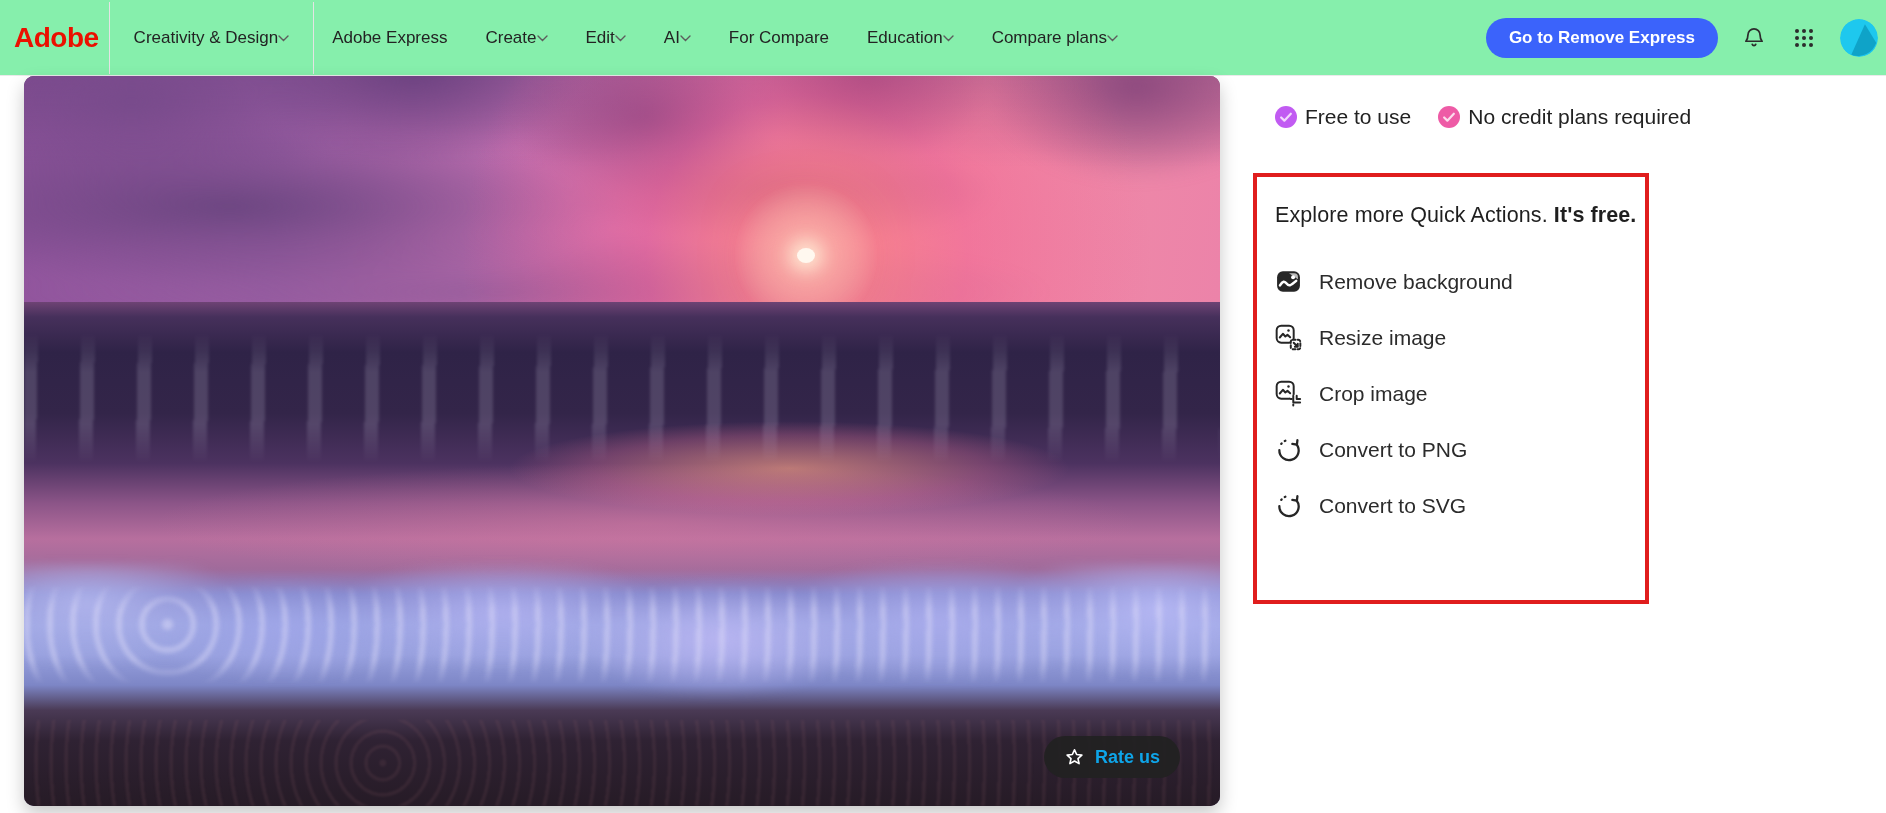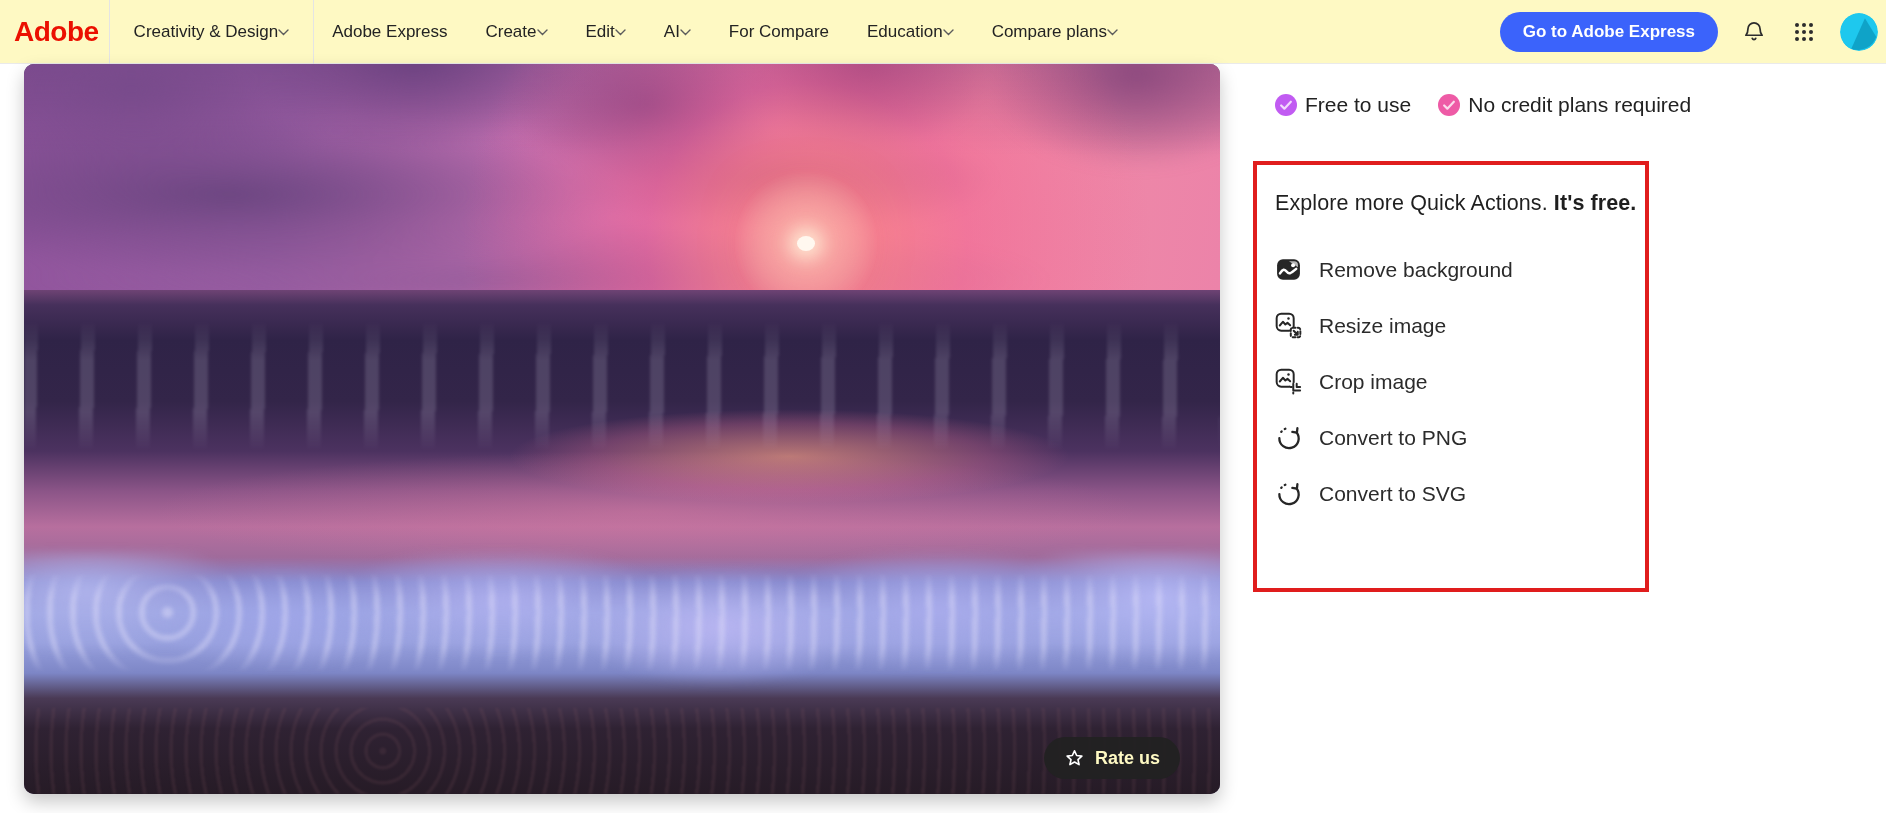--- a/index.html
+++ b/index.html
@@ -1,20 +1,20 @@
 <!DOCTYPE html>
 <html><head>
 <meta charset="utf-8">
 <style>
   * { box-sizing: border-box; margin: 0; padding: 0; }
   html,body { width:1886px; height:813px; background:#fff; overflow:hidden;
     font-family:"Liberation Sans", sans-serif; color:#2c2c2c; }
 
   
-  .topnav { height:64px; display:flex; align-items:center; background:#fef9c3;
+  .topnav { height:76px; display:flex; align-items:center; background:#86efac;
     border-bottom:1px solid #eaeaea; padding-right:6px; }
   .logo { font-size:28px; font-weight:800; color:#eb1000; letter-spacing:-0.5px;
     margin-left:14px; cursor:pointer; white-space:nowrap; }
   .vdiv { width:1px; height:72px; background:#e4e4e4; }
   .vdiv.left1 { margin-left:10px; }
   .nav-item { display:flex; align-items:center; font-size:17px; color:#232323;
     cursor:pointer; white-space:nowrap; }
   .nav-item.cd { margin:0 24px; }
   .nav-rest { display:flex; align-items:center; gap:38px; margin-left:18px; }
   .chev { width:11px; height:7px; margin-top:2px; }
@@ -83,22 +83,22 @@
       radial-gradient(ellipse 18% 70% at 94% 34%, rgba(182,184,244,.95), transparent 70%);
   }
   .foam-spray { position:absolute; left:0; right:0; top:56%; height:20%; opacity:.8;
     background:repeating-radial-gradient(circle at 12% 40%, rgba(226,224,250,.55) 0 5px,
       rgba(226,224,250,0) 6px 23px); filter:blur(2px);
     -webkit-mask-image:linear-gradient(180deg, transparent, #000 25%, #000 75%, transparent);
     mask-image:linear-gradient(180deg, transparent, #000 25%, #000 75%, transparent); }
   .sand-tex { position:absolute; left:0; right:0; bottom:0; height:17%; opacity:.5;
     background:repeating-radial-gradient(circle at 30% 50%, rgba(128,86,96,.35) 0 3px,
       rgba(128,86,96,0) 4px 15px); filter:blur(1px); }
-  .rate-btn { position:absolute; right:40px; bottom:15px; height:42px; border:none;
-    border-radius:22px; background:rgba(33,33,33,.93); color:#fef9c3; display:flex;
+  .rate-btn { position:absolute; right:40px; bottom:28px; height:42px; border:none;
+    border-radius:22px; background:rgba(33,33,33,.93); color:#0ea5e9; display:flex;
     align-items:center; gap:10px; padding:12px 20px; cursor:pointer;
     font-family:"Liberation Sans", sans-serif; font-size:18px; font-weight:700; }
 
   
   .rightcol { width:400px; padding-top:29px; flex:none; }
   .badges { display:flex; align-items:center; gap:27px; margin-left:22px; }
   .badge { display:flex; align-items:center; gap:8px; font-size:21px; color:#222;
     white-space:nowrap; }
   .badge svg { flex:none; }
 
@@ -162,21 +162,21 @@
       <span>Compare plans</span>
       <svg class="chev" viewBox="0 0 11 7" fill="none">
           <path d="M1 1l4.5 4.5L10 1" stroke="#5c5c5c" stroke-width="1.4" stroke-linecap="round"></path>
         </svg>
     </a>
   </nav>
 
   <span class="spacer"></span>
 
   <div class="right-cluster">
-    <button class="cta-btn">Go to Adobe Express</button>
+    <button class="cta-btn">Go to Remove Express</button>
     <button class="icon-btn">
       <svg width="26" height="26" viewBox="0 0 24 24" fill="none" stroke="#2c2c2c" stroke-width="1.6">
         <path d="M12 3.6a5.6 5.6 0 0 1 5.6 5.6c0 3.7 1 4.8 1.9 5.8H4.5c.9-1 1.9-2.1 1.9-5.8A5.6 5.6 0 0 1 12 3.6z" stroke-linejoin="round"></path>
         <path d="M10.4 17.9a1.7 1.7 0 0 0 3.2 0" stroke-linecap="round"></path>
       </svg>
     </button>
     <button class="icon-btn">
       <svg width="24" height="24" viewBox="0 0 24 24" fill="#2c2c2c">
         <circle cx="5" cy="5" r="2"></circle>
           <circle cx="12" cy="5" r="2"></circle>

